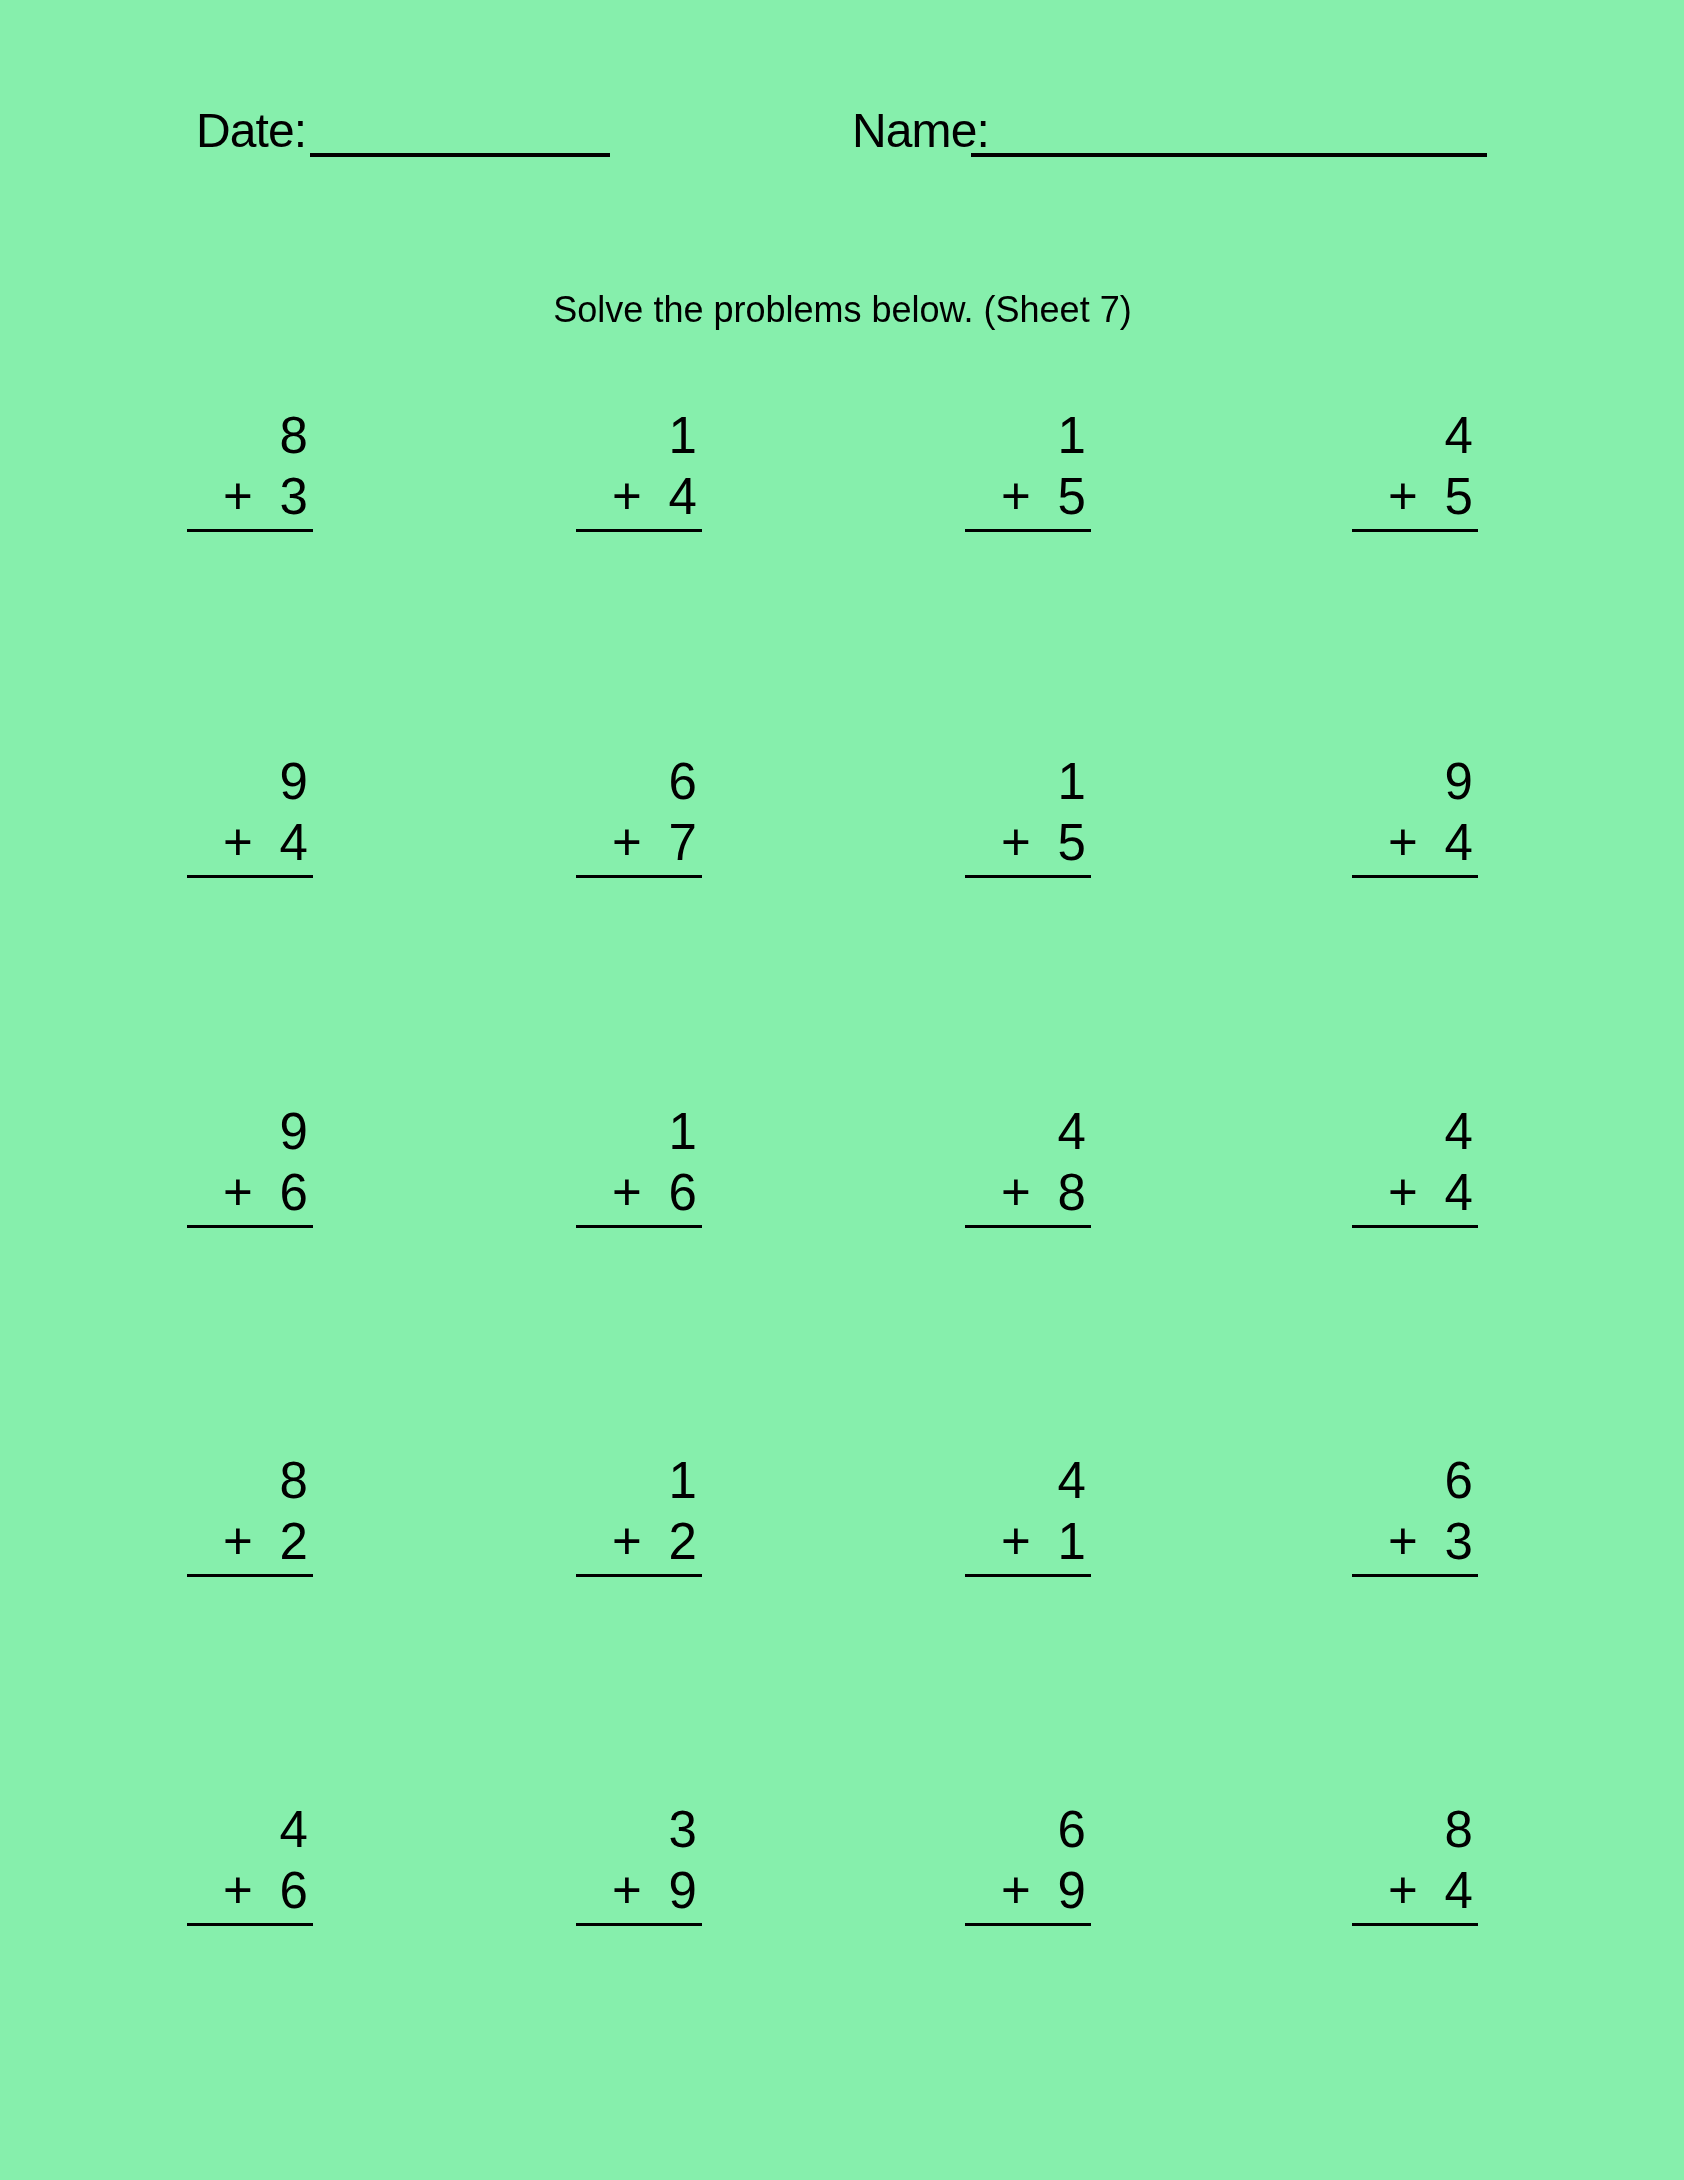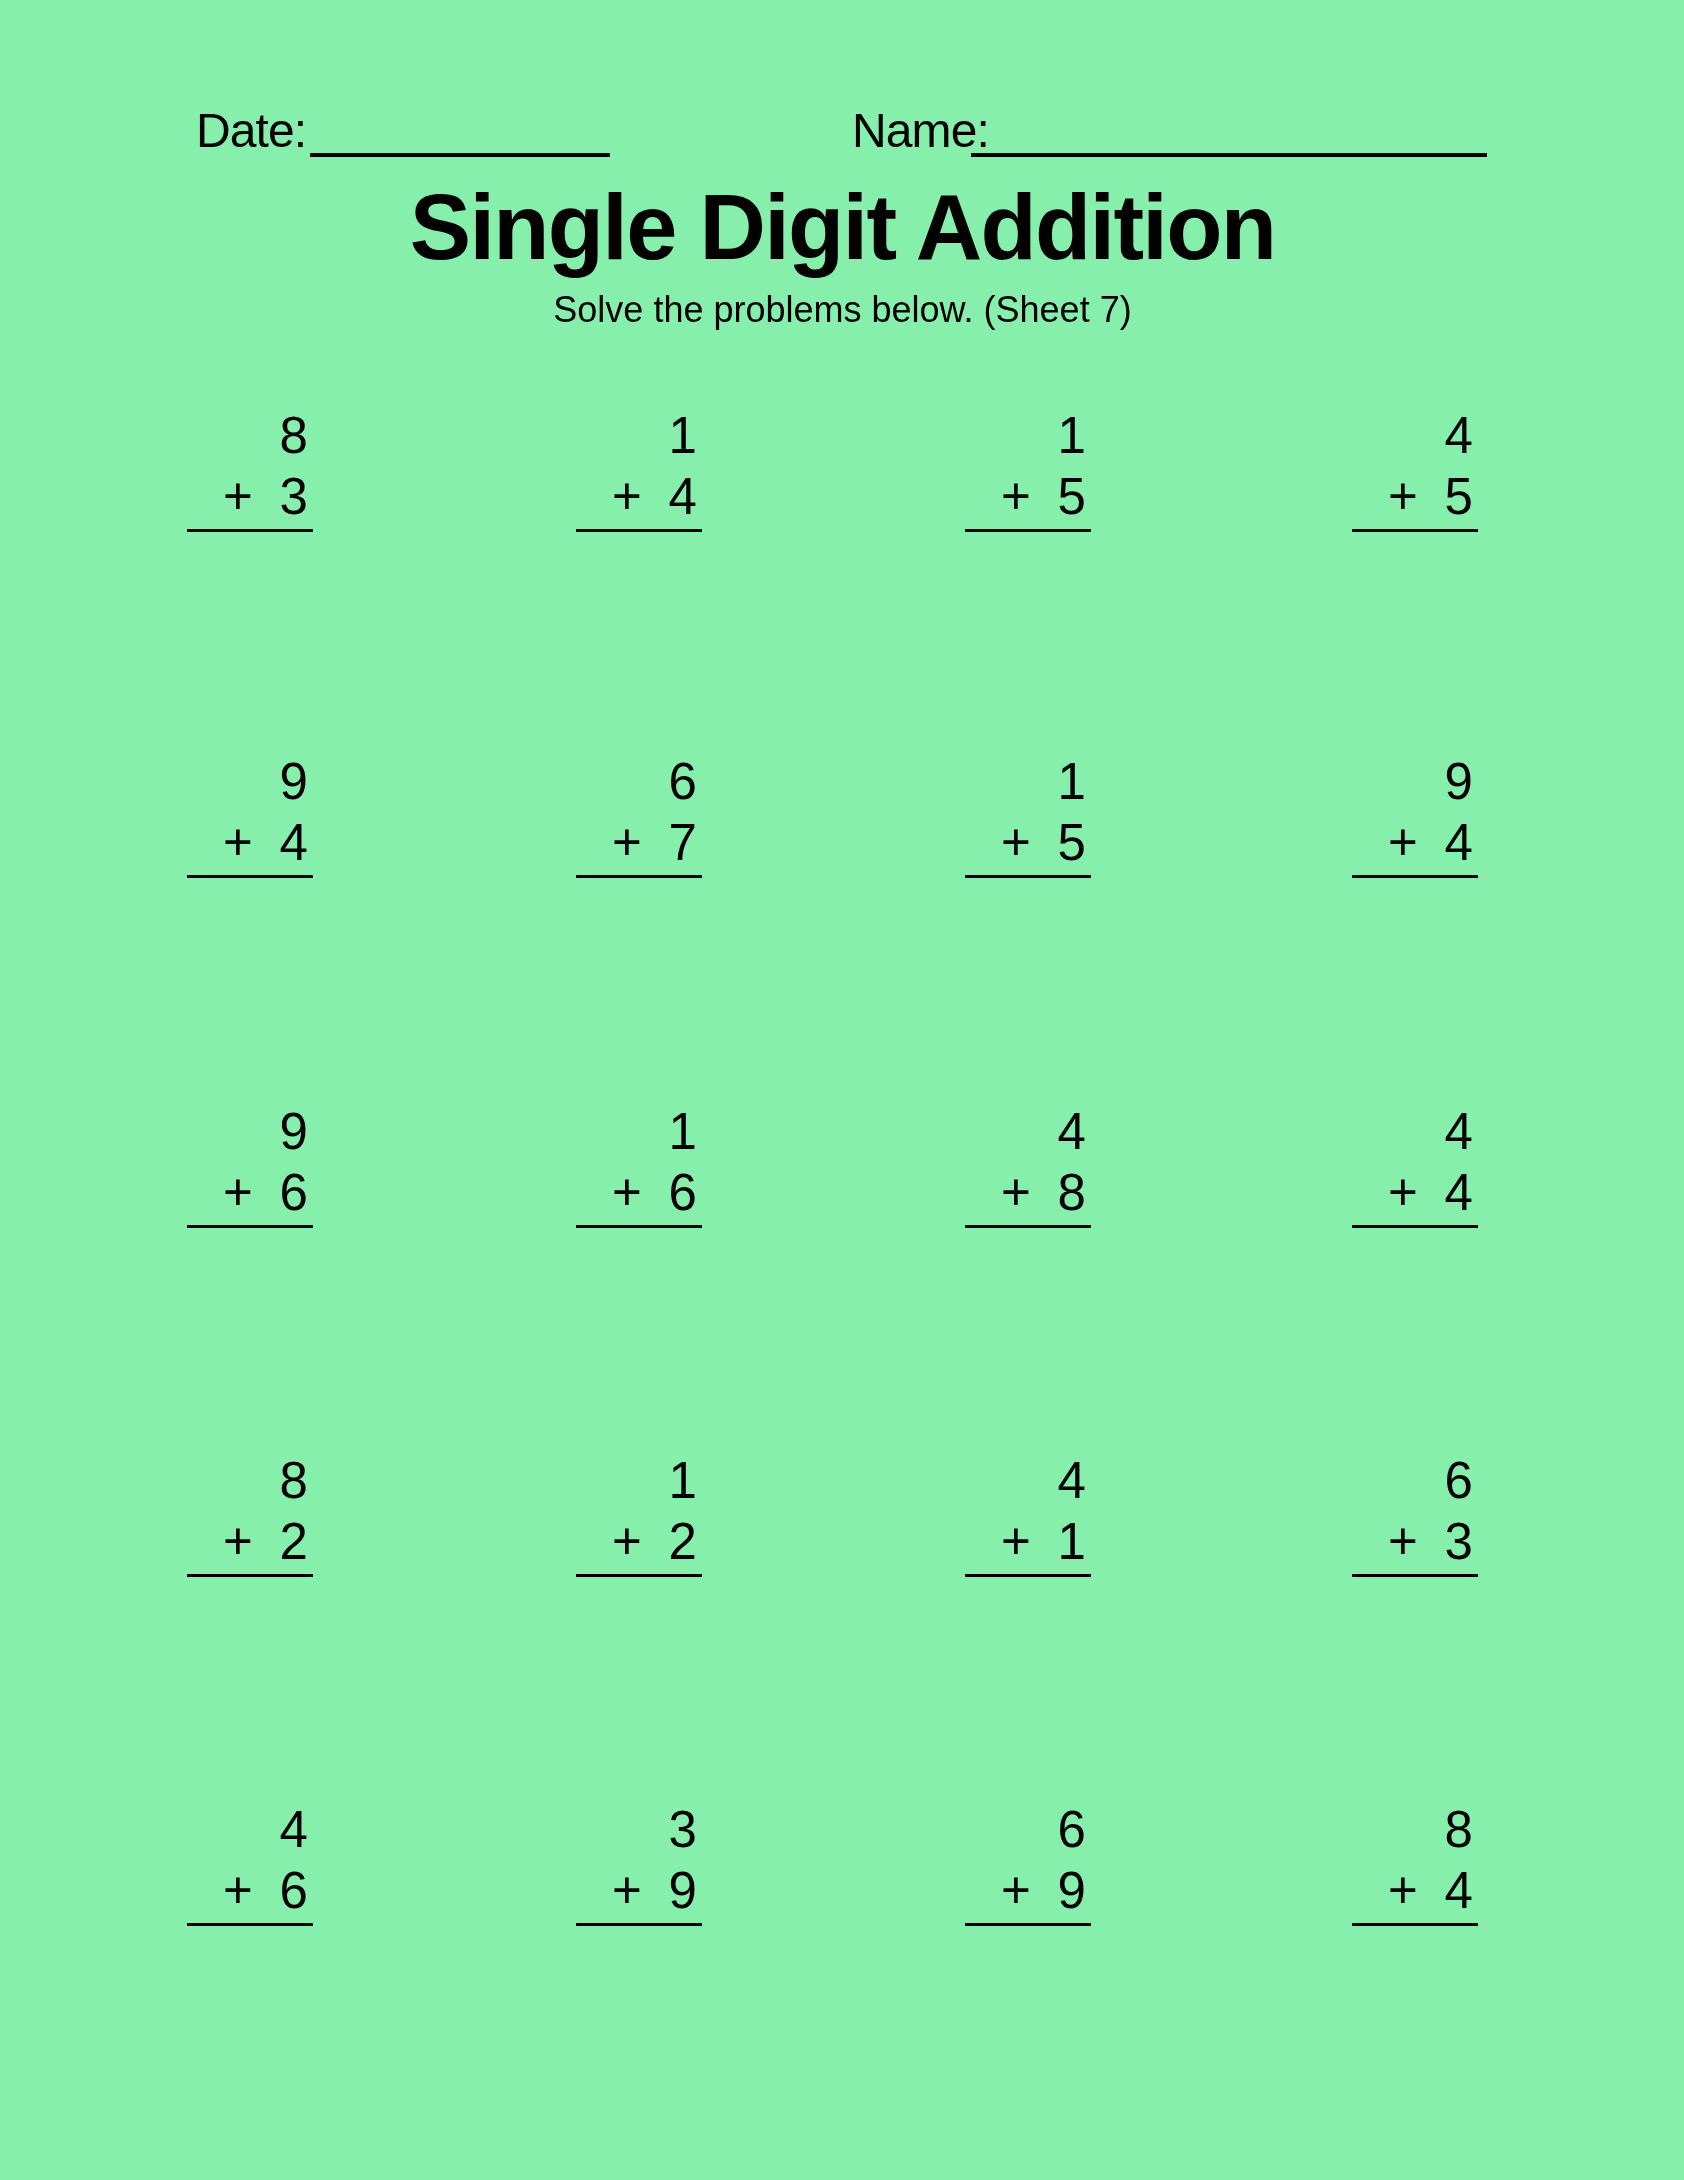--- a/index.html
+++ b/index.html
@@ -91,21 +91,20 @@
 </head>
 <body>
 
 <div class="page">
 
   <div class="field-label date-label">Date:</div>
   <div class="fill-line date-line"></div>
   <div class="field-label name-label">Name:</div>
   <div class="fill-line name-line"></div>
 
-  <div class="title">Single Digit Addition</div>
   <div class="subtitle">Solve the problems below. (Sheet 7)</div>
 
   <div class="problem" style="left:187px; top:405px">
     <div class="p-top">8</div>
     <div class="p-bot">
         <span>+</span>
         <span>3</span>
       </div>
     <div class="p-rule"></div>
   </div>

